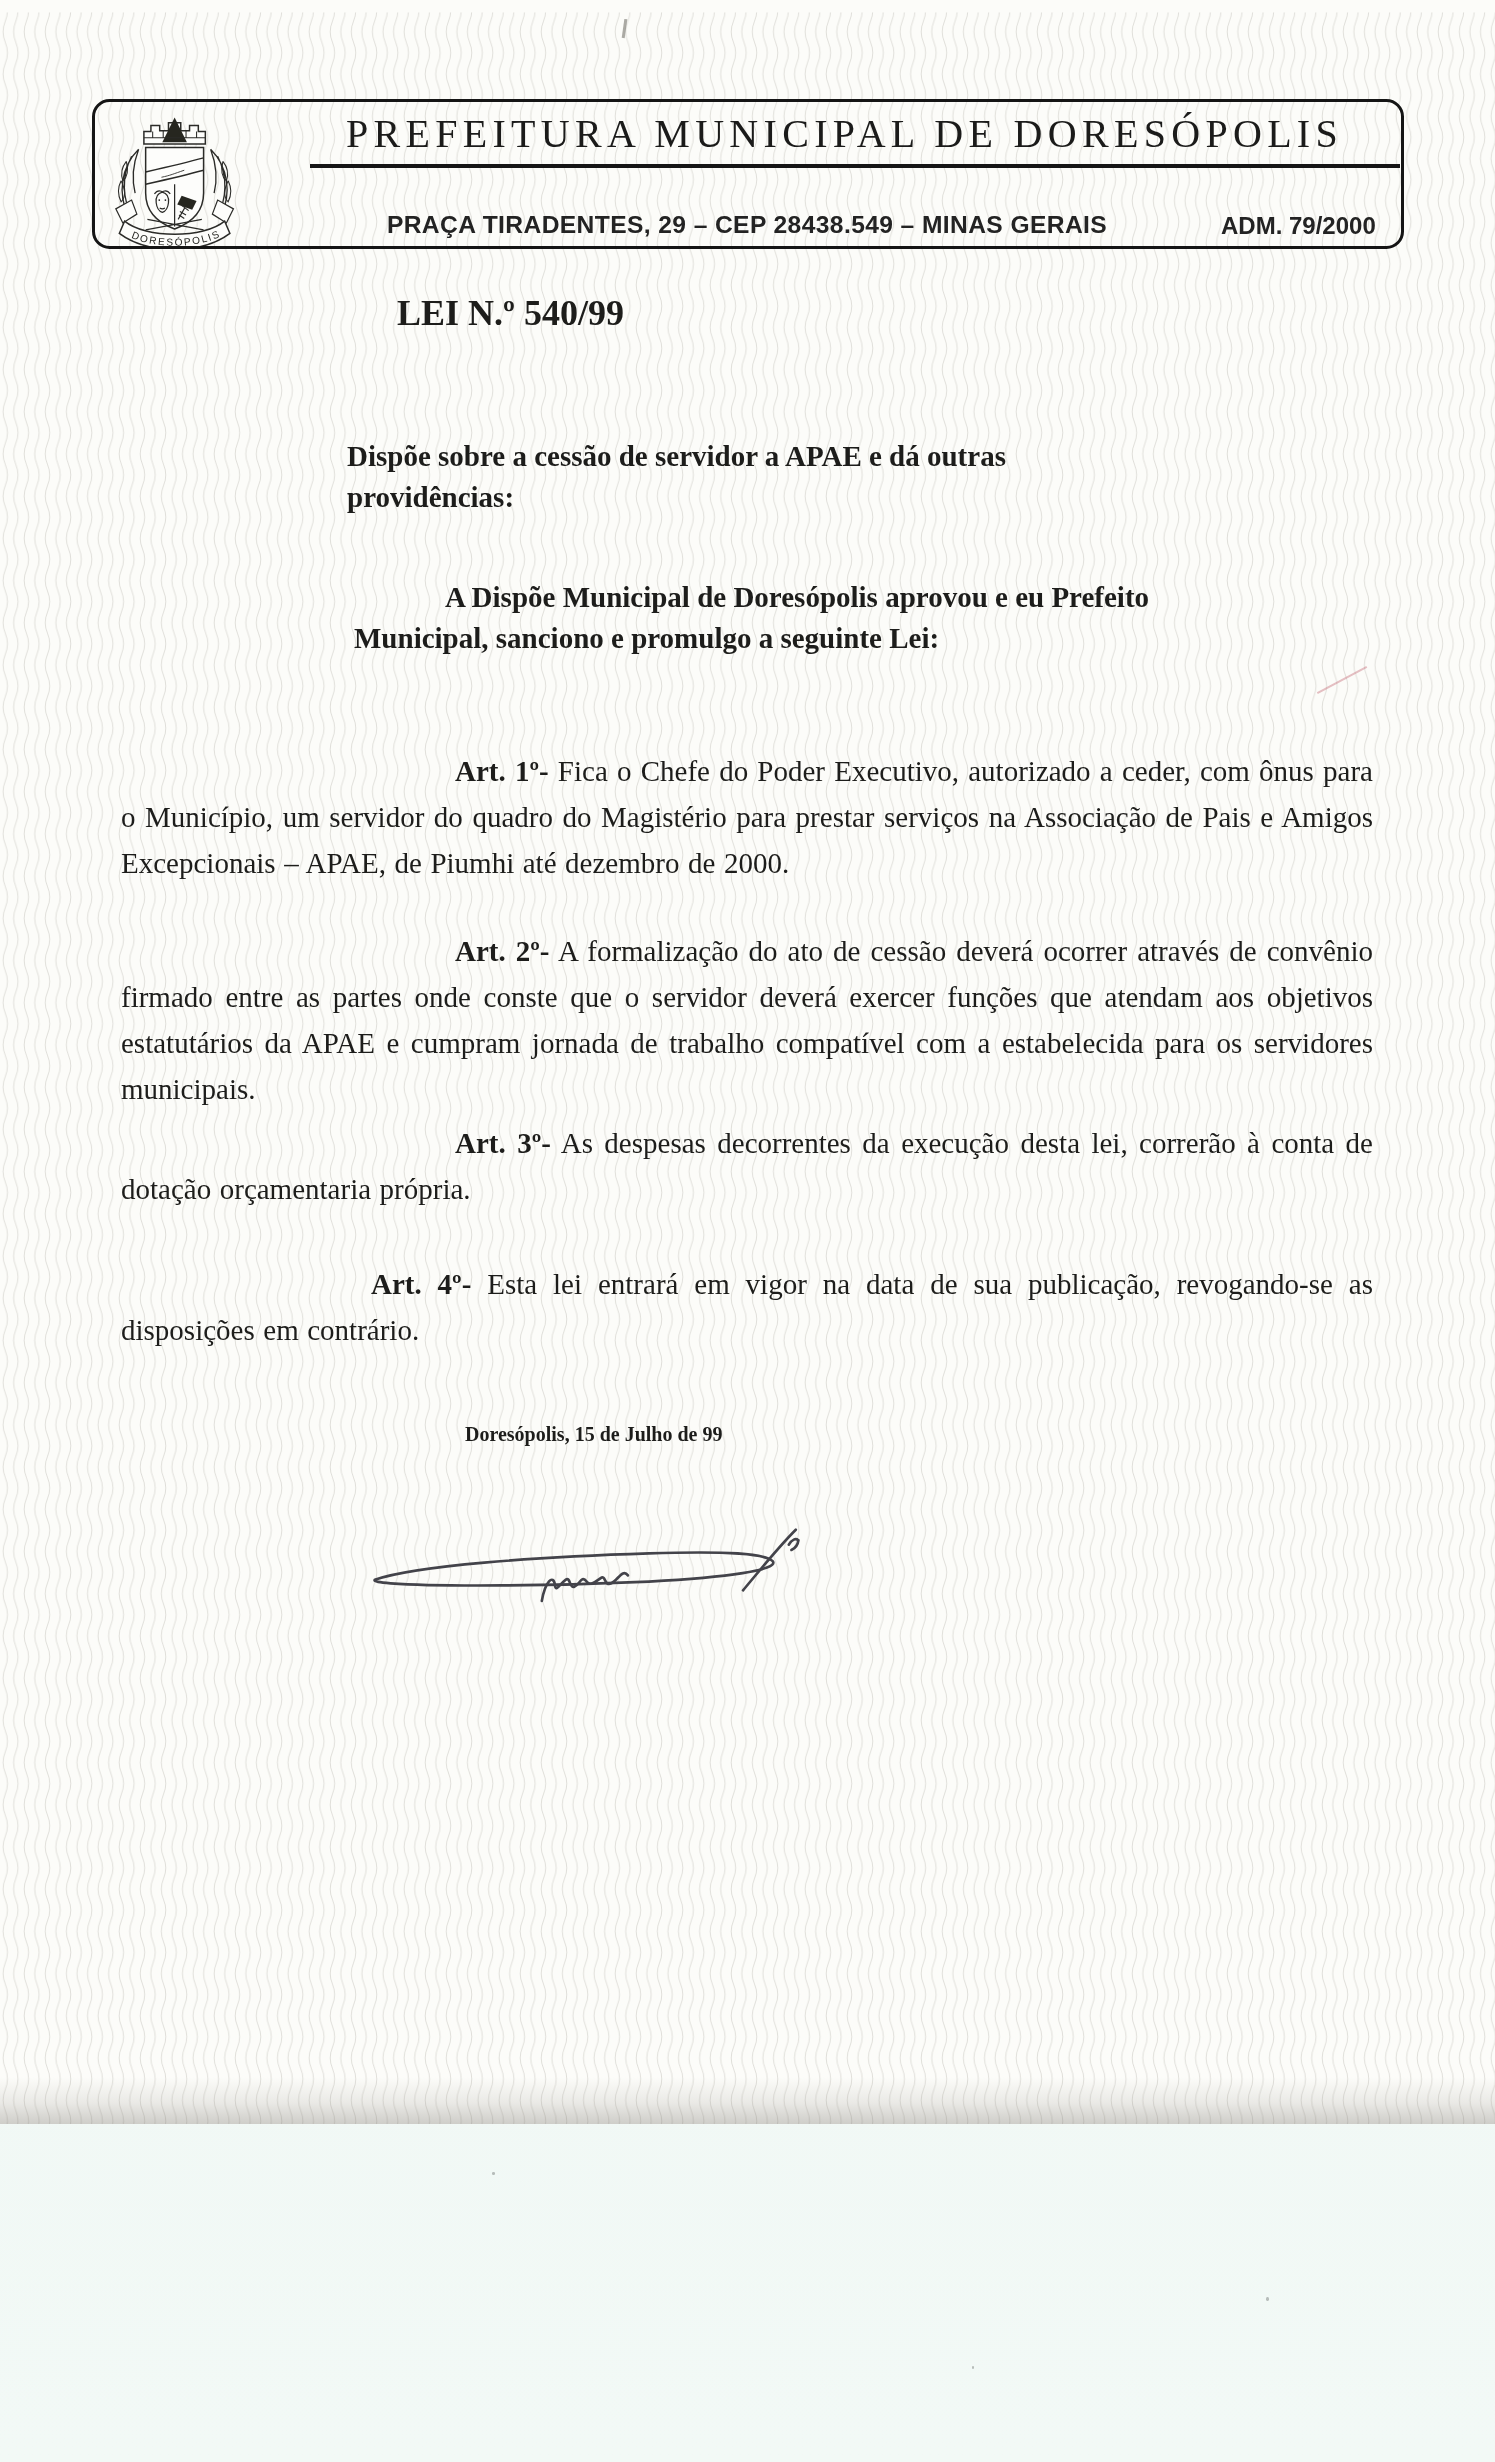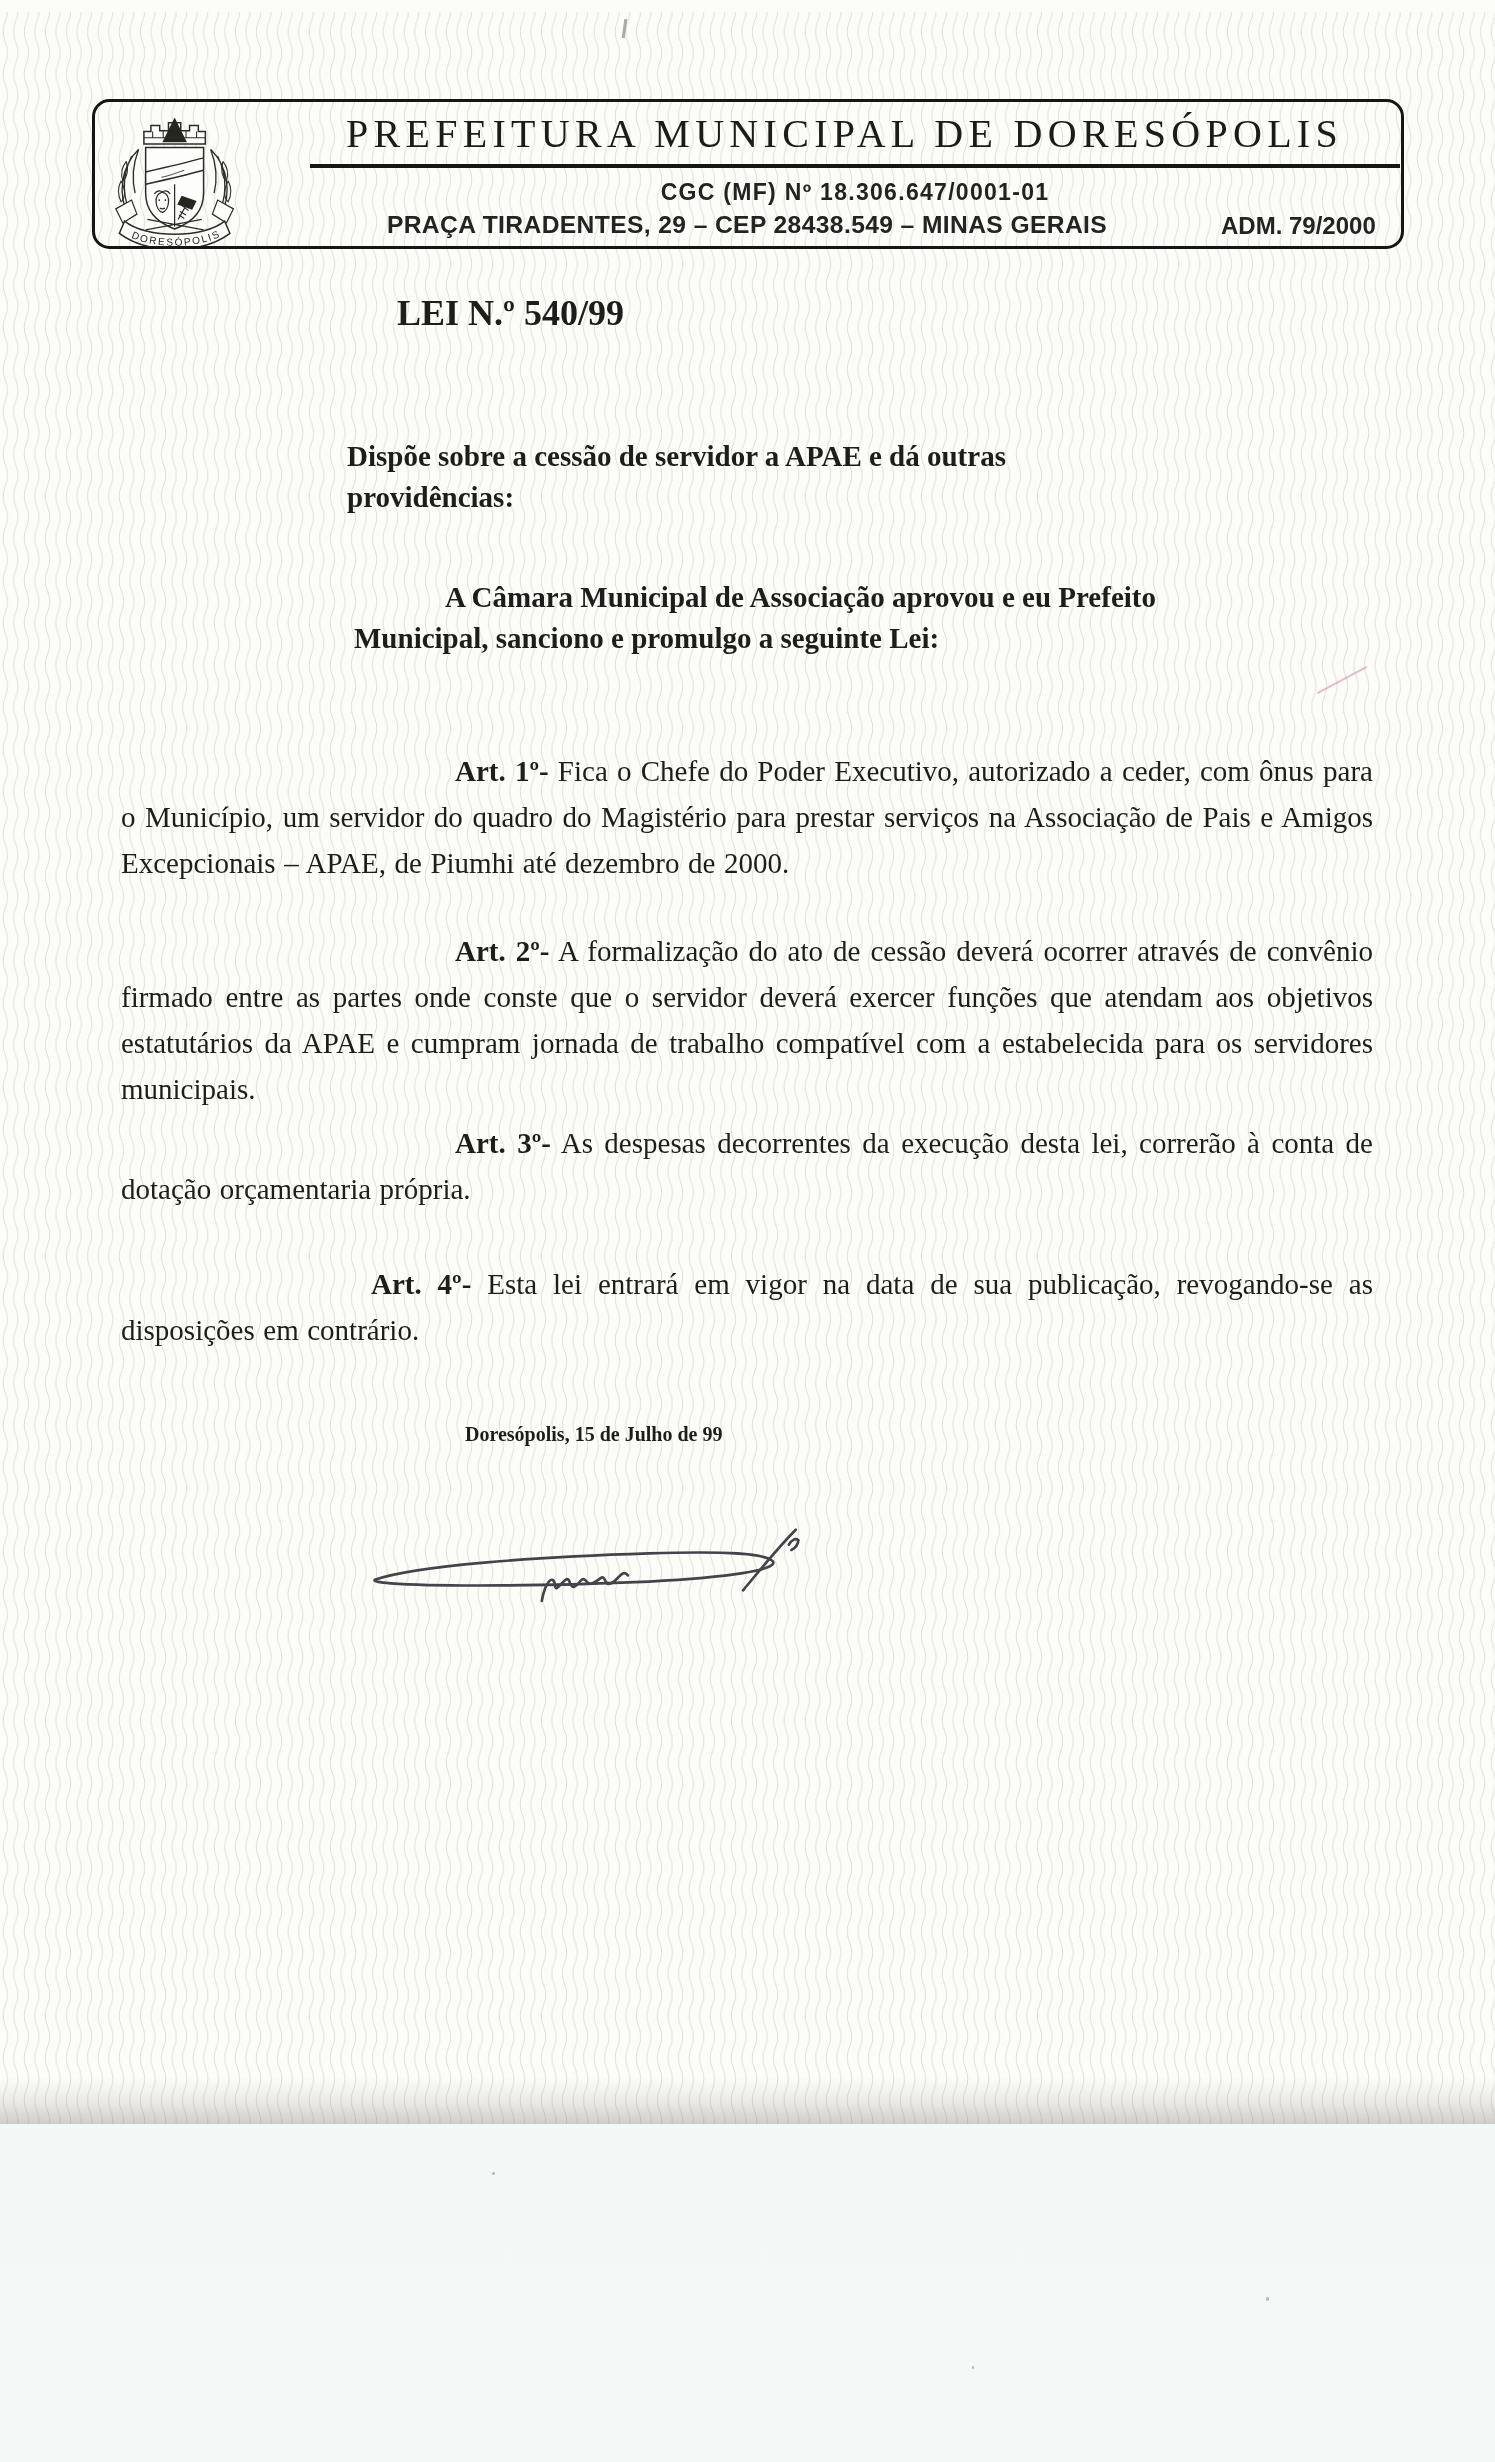--- a/index.html
+++ b/index.html
@@ -117,27 +117,26 @@
       <defs>
           <path id="bannerPath" d="M30 148 C58 164 112 164 140 148" fill="none"></path>
         </defs>
       <text font-family="Liberation Sans, sans-serif" font-size="11.5" letter-spacing="2" fill="#23231f">
         <textPath href="#bannerPath" startOffset="6">DORESÓPOLIS</textPath>
       </text>
     </svg>
 
     <div class="title">PREFEITURA MUNICIPAL DE DORESÓPOLIS</div>
     <div class="title-rule"></div>
-    <div class="cgc">CGC (MF) Nº 18.306.647/0001-01</div>
     <div class="addr">PRAÇA TIRADENTES, 29  –  CEP 28438.549  –  MINAS GERAIS</div>
     <div class="adm">ADM. 79/2000</div>
 
     <div class="law-number">LEI N.º 540/99</div>
     <div class="summary">Dispõe sobre a cessão de servidor a APAE e dá outras providências:</div>
-    <div class="preamble">A Câmara Municipal de Associação aprovou e eu Prefeito Municipal, sanciono e promulgo a seguinte Lei:</div>
+    <div class="preamble">A Dispõe Municipal de Doresópolis aprovou e eu Prefeito Municipal, sanciono e promulgo a seguinte Lei:</div>
 
     <p class="article" id="art1"><b>Art. 1º-</b><span> Fica o Chefe do Poder Executivo, autorizado a ceder, com ônus para o Município, um servidor do quadro do Magistério para prestar serviços na Associação de Pais e Amigos Excepcionais – APAE, de Piumhi até dezembro de 2000.</span></p>
     <p class="article" id="art2"><b>Art. 2º-</b><span> A formalização do ato de cessão deverá ocorrer através de convênio firmado entre as partes onde conste que o servidor deverá exercer funções que atendam aos objetivos estatutários da APAE e cumpram jornada de trabalho compatível com a estabelecida para os servidores municipais.</span></p>
     <p class="article" id="art3"><b>Art. 3º-</b><span> As despesas decorrentes da execução desta lei, correrão à conta de dotação orçamentaria própria.</span></p>
     <p class="article" id="art4"><b>Art. 4º-</b><span> Esta lei entrará em vigor na data de sua publicação, revogando-se as disposições em contrário.</span></p>
 
     <div class="dateline">Doresópolis, 15 de Julho de 99</div>
 
     <svg class="signature-svg" width="457" height="81" viewBox="0 0 520 92">
       <g fill="none" stroke="#43434a" stroke-width="3" stroke-linecap="round">

